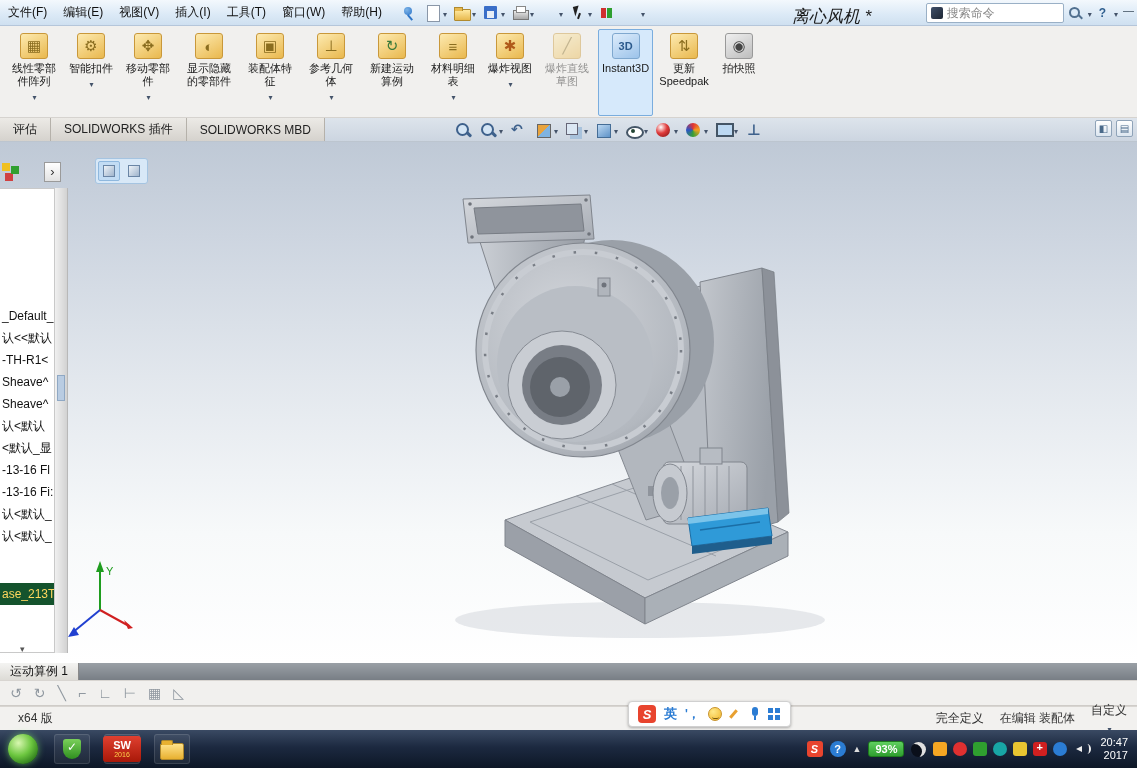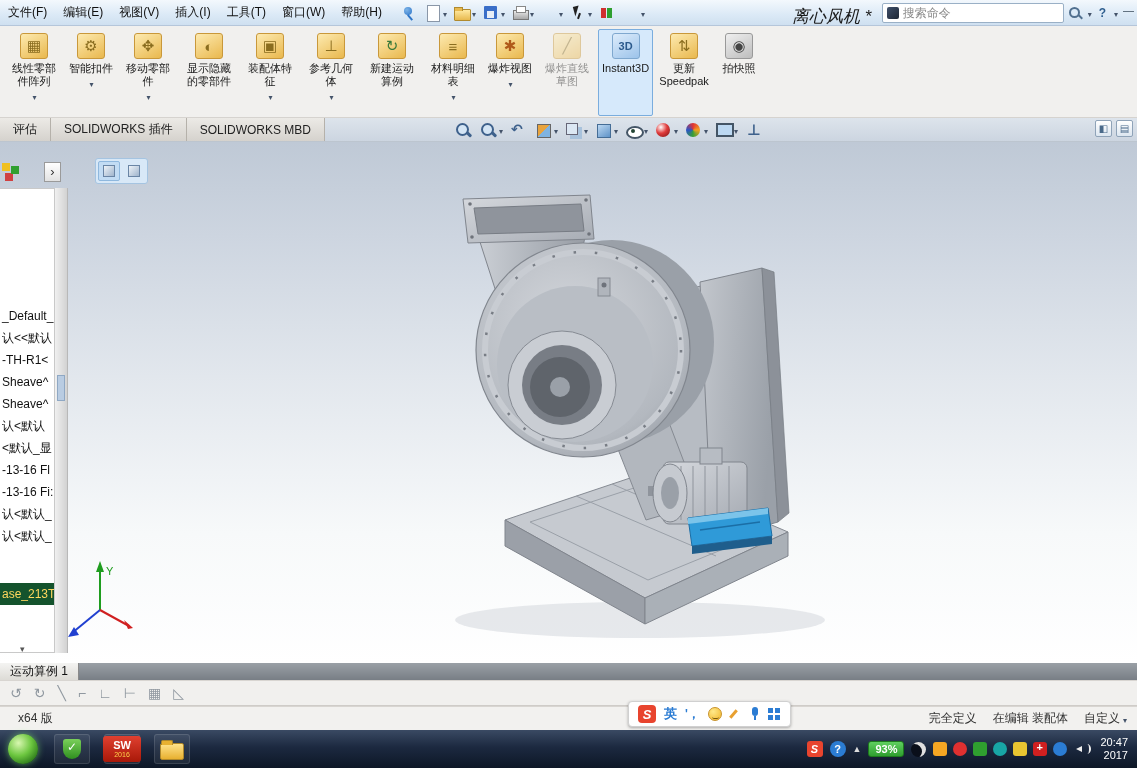--- a/index.html
+++ b/index.html
@@ -27,21 +27,21 @@
 .qi-print::after{content:"";position:absolute;left:5px;top:2px;width:8px;height:5px;background:#fff;border:1px solid #888;}
 .qi-undo{font-size:14px;font-weight:bold;color:#2e75c8;}
 .qi-select::before{content:"";position:absolute;left:5px;top:2px;border-left:6px solid #222;border-bottom:10px solid transparent;border-top:0 solid transparent;transform:rotate(-15deg);}
 .qi-select::after{content:"";position:absolute;left:9px;top:9px;width:2px;height:6px;background:#222;transform:rotate(20deg);}
 .qi-rebuild::before{content:"";position:absolute;left:3px;top:4px;width:5px;height:10px;background:#d03030;}
 .qi-rebuild::after{content:"";position:absolute;left:9px;top:4px;width:5px;height:10px;background:#2f9f2f;}
 .qi-options{font-size:14px;color:#667;}
 .qi-taskpane{font-size:14px;color:#556;}
 .title{position:absolute;left:792px;top:5px;font-size:17px;color:#1a1a1a;white-space:nowrap;font-style:italic;}
 .search-cluster{position:absolute;right:3px;top:2px;display:flex;align-items:center;gap:4px;height:22px;}
-.search-box{width:182px;height:20px;background:#fff;border:1px solid #9ab0c6;border-radius:2px;display:flex;align-items:center;padding:0 4px;gap:4px;}
+.search-box{width:138px;height:20px;background:#fff;border:1px solid #9ab0c6;border-radius:2px;display:flex;align-items:center;padding:0 4px;gap:4px;}
 .search-logo{width:12px;height:12px;background:linear-gradient(135deg,#40506a,#1d2634);border-radius:2px;flex:0 0 12px;}
 .search-box input{border:none;outline:none;flex:1;font-size:12px;color:#333;background:transparent;width:100%;font-family:inherit;}
 .search-box input::placeholder{color:#8a8a8a;}
 .mag{width:15px;height:15px;position:relative;display:inline-block;}
 .mag::before{content:"";position:absolute;left:1px;top:1px;width:7px;height:7px;border:2px solid #51708f;border-radius:50%;background:#dcebf8;}
 .mag::after{content:"";position:absolute;left:10px;top:10px;width:5px;height:2px;background:#51708f;transform:rotate(45deg);}
 .help-btn{font-size:12px;color:#2f5f8f;font-weight:bold;padding:0 3px;}
 .collapse-btn{width:12px;height:14px;position:relative;}
 .collapse-btn::after{content:"—";position:absolute;left:1px;top:-2px;color:#3a4a5a;font-size:11px;}
 
@@ -106,21 +106,21 @@
 
 .motion-tabstrip{flex:0 0 17px;background:linear-gradient(#9aa0a6,#787e85);display:flex;align-items:flex-end;}
 .motion-tab{background:linear-gradient(#f4f4f2,#dddbd6);padding:0 10px;font-size:12px;display:flex;align-items:center;border-right:1px solid #8a8a8a;color:#111;white-space:nowrap;}
 .motion-toolbar{flex:0 0 26px;background:#f1f0ee;border-top:1px solid #d8d5d1;border-bottom:1px solid #cfccc8;display:flex;align-items:center;gap:12px;padding:0 10px;}
 .m-icon{color:#9098a0;font-size:14px;line-height:1;}
 
 
 .statusbar{flex:0 0 24px;background:#f2f1ef;border-top:1px solid #d8d5d1;display:flex;align-items:center;position:relative;font-size:12px;color:#333;}
 .sb-left{padding-left:18px;}
 .sb-right{position:absolute;right:10px;display:flex;align-items:center;gap:16px;}
-.sb-custom{display:flex;align-items:center;gap:2px;}
+.sb-custom{display:flex;align-items:center;gap:2px;flex-direction:column;}
 
 
 .ime-bar{position:absolute;left:628px;top:701px;height:26px;background:#fff;border:1px solid #d0d0d0;border-radius:4px;box-shadow:0 1px 3px rgba(0,0,0,.3);display:flex;align-items:center;gap:8px;padding:0 9px;z-index:30;}
 .sogou-logo{width:18px;height:18px;border-radius:4px;background:#e8442e;color:#fff;font-weight:bold;font-size:13px;display:flex;align-items:center;justify-content:center;font-style:italic;}
 .ime-mode{color:#2b7cd3;font-weight:bold;font-size:13px;}
 .ime-punct{color:#2b7cd3;font-weight:bold;font-size:12px;}
 .ime-smiley{width:14px;height:14px;border-radius:50%;background:radial-gradient(circle at 35% 30%,#ffe98a,#f2b62a);border:1px solid #c8922a;position:relative;}
 .ime-smiley::after{content:"";position:absolute;left:3px;top:7px;width:7px;height:3px;border-bottom:1.5px solid #7a5a10;border-radius:50%;}
 .ime-pen{width:12px;height:12px;position:relative;}
 .ime-pen::before{content:"";position:absolute;left:2px;top:1px;width:3px;height:10px;background:#e8a030;transform:rotate(40deg);}

